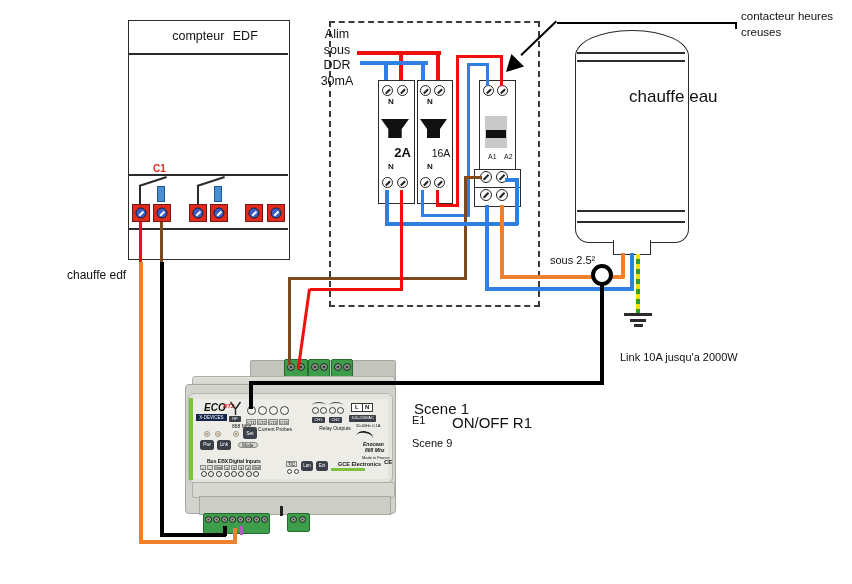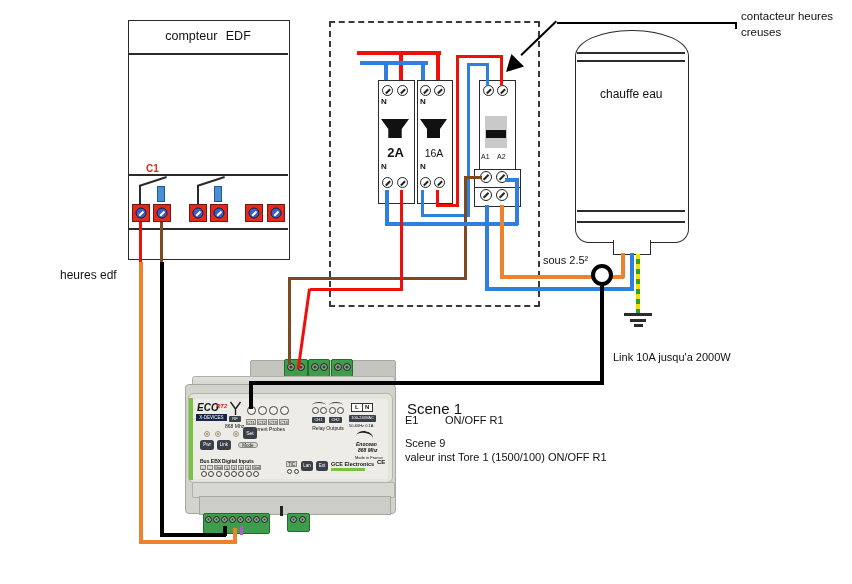--- a/index.html
+++ b/index.html
@@ -23,21 +23,21 @@
       transform:translate(-50%,-50%);}
   .scrw.bl::after{background:#fff;height:2px;}
   .gblk{position:absolute;background:var(--green_block);border:1px solid #256b2d;border-radius:2px;box-sizing:border-box;}
   .gscrew{position:absolute;border-radius:50%;background:#3a3a3a;border:1px solid #1e4023;
       box-shadow:inset 0 0 0 1.5px #9aa09a;box-sizing:border-box;}
   .toggle{position:absolute;background:#111;
       clip-path:polygon(0 0,100% 0,74% 52%,74% 100%,26% 100%,26% 52%);}
   .tinybox{position:absolute;background:#d8d8d2;border:0.5px solid #8a8a84;color:#222;
       text-align:center;box-sizing:border-box;}
   .darkbtn{position:absolute;background:#3a3f48;color:#fff;border-radius:2.5px;text-align:center;box-sizing:border-box;}
-  .txt{position:absolute;white-space:nowrap;}
+  .txt{position:absolute;white-space:nowrap;margin-left:7px;}
   .jack{position:absolute;border-radius:50%;background:#f4f4ef;border:1.5px solid #40403c;box-sizing:border-box;}
   .led{position:absolute;border-radius:50%;background:#e8e6de;border:1px solid #999;box-sizing:border-box;}
   .led::after{content:"";position:absolute;left:50%;top:50%;width:2px;height:2px;border-radius:50%;
       background:#c98a2e;transform:translate(-50%,-50%);}
 </style>
 </head>
 <body>
 
 <div id="stage">
 
@@ -68,37 +68,43 @@
   <div class="sq" style="left:210px;">
       <span class="scrw bl"></span>
     </div>
   <div class="sq" style="left:245px;">
       <span class="scrw bl"></span>
     </div>
   <div class="sq" style="left:267px;">
       <span class="scrw bl"></span>
     </div>
 
-  <div class="txt" style="left:60px;top:268px;font-size:12px;">heures edf</div>
+  <div class="txt" style="left:60px;top:268px;font-size:12px;">chauffe edf</div>
 
   <div class="box" style="left:575px;top:30px;width:112px;height:211px;border-radius:56px 56px 14px 14px / 26px 26px 14px 14px;"></div>
   <div class="thinline" style="left:577px;top:52px;width:108px;height:1.5px;"></div>
   <div class="thinline" style="left:577px;top:60px;width:108px;height:1.5px;"></div>
   <div class="thinline" style="left:577px;top:210px;width:108px;height:1.5px;"></div>
   <div class="thinline" style="left:577px;top:221px;width:108px;height:1.5px;"></div>
-  <div class="txt" style="left:600px;top:87px;font-size:12px;">chauffe eau</div>
+  <div class="txt" style="left:622px;top:87px;font-size:17px;">chauffe eau</div>
   <div class="box" style="left:613px;top:240px;width:36px;height:14px;border-top:none;"></div>
 
   <div class="wire" style="left:636px;top:254px;width:4px;height:60px;background:repeating-linear-gradient(180deg,var(--earth_yellow) 0 5px,var(--earth_green) 5px 10px);"></div>
   <div class="thinline" style="left:624px;top:313px;width:28px;height:3px;"></div>
   <div class="thinline" style="left:630px;top:319px;width:16px;height:3px;"></div>
   <div class="thinline" style="left:634px;top:324px;width:9px;height:2.5px;"></div>
 
   <div class="abs" style="left:329px;top:21px;width:211px;height:286px;border:2px dashed #3a3a3a;box-sizing:border-box;"></div>
 
+  <div class="abs" style="left:314px;top:27px;width:46px;text-align:center;font-size:12.5px;line-height:15.5px;background:transparent;">
+    <div>Alim</div>
+    <div>sous</div>
+    <div>DDR</div>
+    <div>30mA</div>
+  </div>
 
   <div class="wire c-red" style="left:357px;top:51px;width:84px;height:4px;"></div>
   <div class="wire c-red" style="left:399px;top:53px;width:4px;height:33px;"></div>
   <div class="wire c-red" style="left:436px;top:53px;width:4px;height:33px;"></div>
   <div class="wire c-blue" style="left:360px;top:61px;width:68px;height:4px;"></div>
   <div class="wire c-blue" style="left:384px;top:63px;width:4px;height:23px;"></div>
   <div class="wire c-blue" style="left:421px;top:63px;width:4px;height:23px;"></div>
 
   <div class="box" style="left:378px;top:80px;width:35px;height:122px;"></div>
   <span class="scrw" style="left:382px;top:85px;width:11px;height:11px;"></span>
@@ -294,17 +300,16 @@
   <div class="wire c-purple" style="left:240px;top:526px;width:3px;height:9px;"></div>
 
   <div class="wire c-black" style="left:600px;top:284px;width:4px;height:101px;"></div>
   <div class="wire c-black" style="left:251px;top:381px;width:352px;height:4px;"></div>
   <div class="wire c-black" style="left:249px;top:381px;width:4px;height:28px;"></div>
   <div class="abs" style="left:591px;top:264px;width:22px;height:22px;border:4px solid #000;border-radius:50%;background:#fff;box-sizing:border-box;"></div>
 
   <div class="txt" style="left:613px;top:351px;font-size:11px;">Link 10A jusqu'a 2000W</div>
   <div class="txt" style="left:407px;top:400px;font-size:15px;">Scene 1</div>
   <div class="txt" style="left:405px;top:414px;font-size:11px;">E1</div>
-  <div class="txt" style="left:445px;top:414px;font-size:11px;">ON/OFF R1</div>
+  <div class="txt" style="left:445px;top:414px;font-size:15px;">ON/OFF R1</div>
   <div class="txt" style="left:405px;top:437px;font-size:11px;">Scene 9</div>
-  <div class="txt" style="left:405px;top:451px;font-size:11px;">valeur inst Tore 1 (1500/100) ON/OFF R1</div>
 
 </div>
 
 </body></html>

